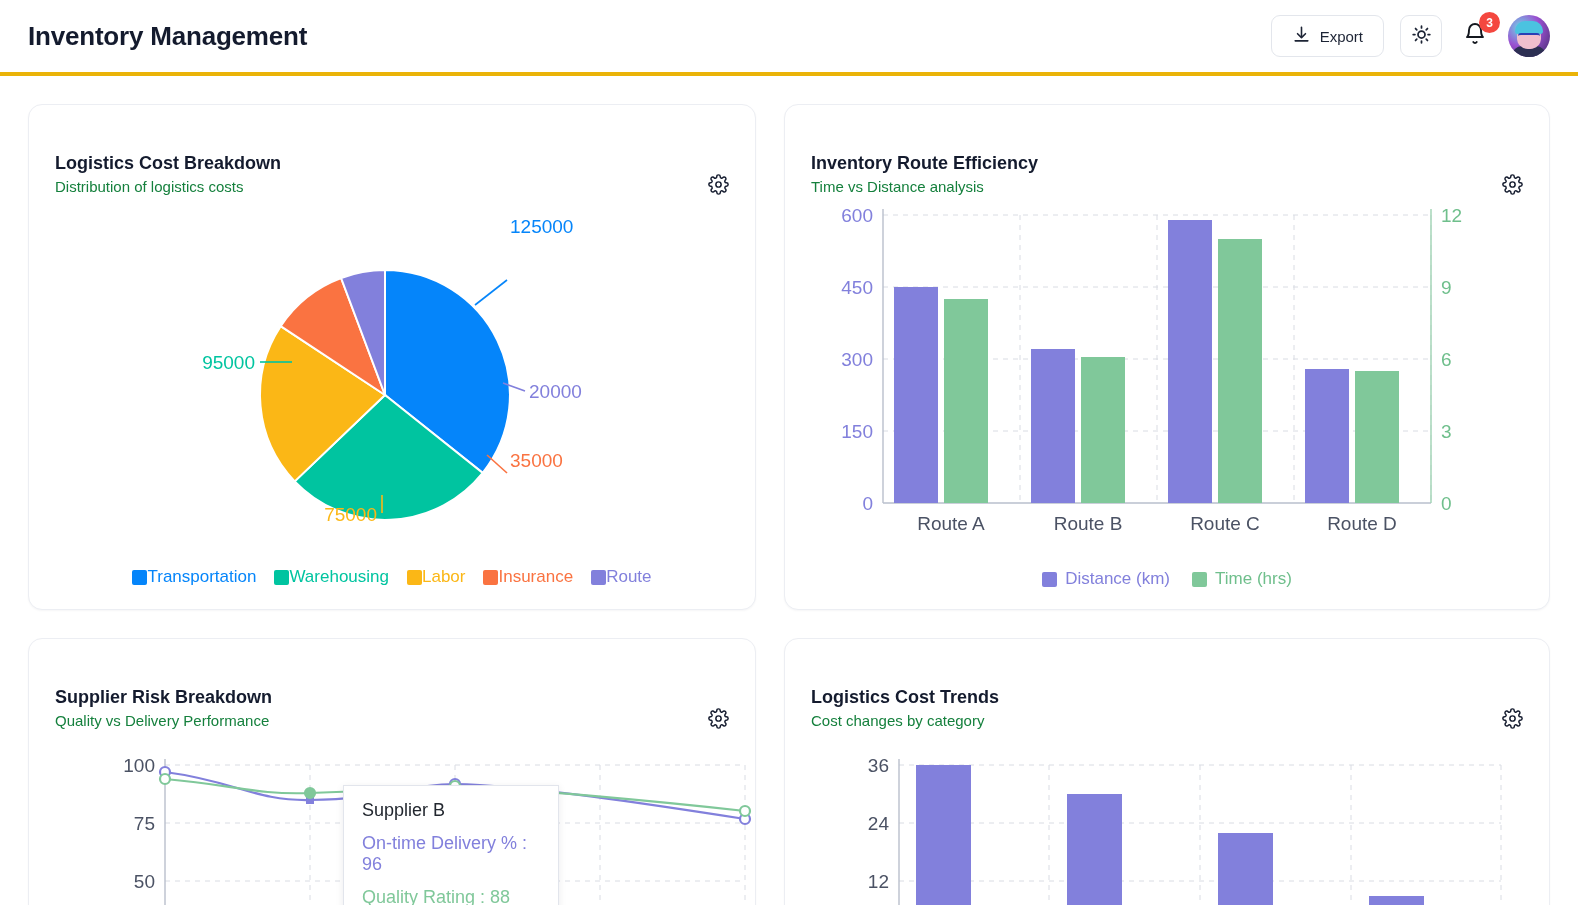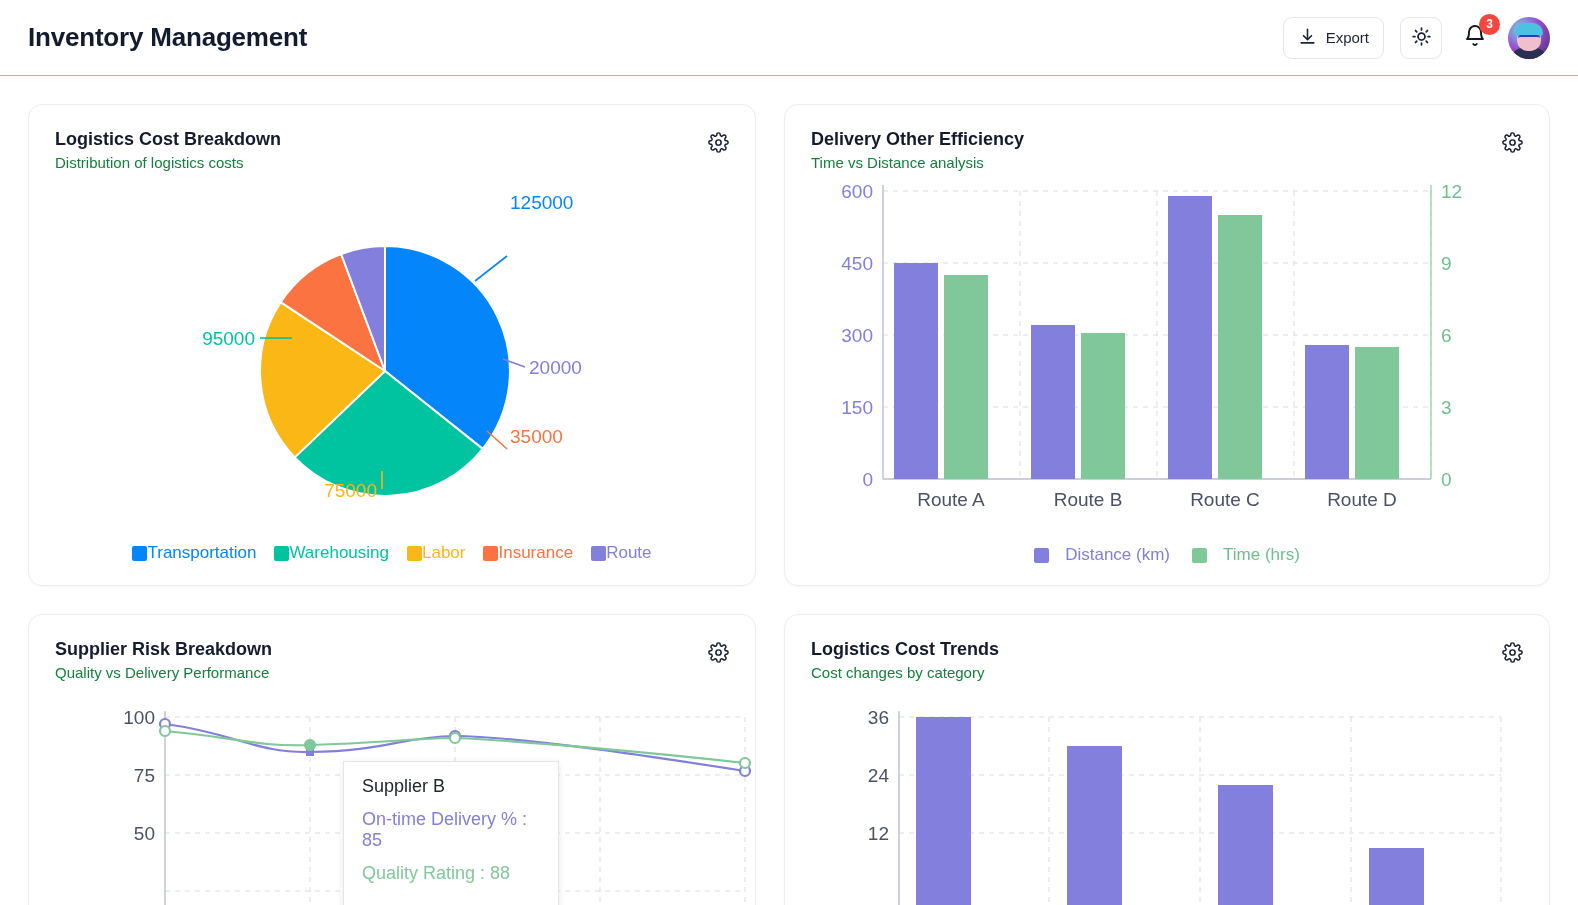--- a/index.html
+++ b/index.html
@@ -7,38 +7,38 @@
     width: 1578px; height: 905px;
     background: #ffffff;
     font-family: "Liberation Sans", sans-serif;
     overflow: hidden;
   }
 
   
   .topbar {
     position: relative;
     height: 76px;
-    border-bottom: 1px solid #eab308;
+    border-bottom: 4px solid #eab308;
     display: flex;
     align-items: center;
     justify-content: space-between;
     padding: 0 28px 0 28px;
     background: #fff;
   }
   .page-title {
     font-size: 26px;
     font-weight: 700;
     color: #141b2e;
     letter-spacing: -0.2px;
   }
   .topbar-right { display: flex; align-items: center; gap: 16px; }
 
   .export-btn {
     display: flex; align-items: center; gap: 9px;
-    height: 42px; padding: 0 14px;
+    height: 42px; padding: 0 20px;
     border: 1px solid #e3e6ec; border-radius: 9px;
     background: #fff; color: #1d2435;
     font-size: 15px; cursor: pointer;
   }
   .icon-btn {
     width: 42px; height: 42px;
     border: 1px solid #e3e6ec; border-radius: 9px;
     background: #fff; display: flex; align-items: center; justify-content: center;
     cursor: pointer;
   }
@@ -81,21 +81,21 @@
     padding: 28px;
   }
   .card {
     background: #fff;
     border: 1px solid #eceef3;
     border-radius: 14px;
     padding: 24px 26px 20px 26px;
     position: relative;
     box-shadow: 0 1px 2px rgba(16,24,40,.04);
   }
-  .card-head { display: flex; justify-content: space-between; align-items: flex-start; }
+  .card-head { display: flex; justify-content: space-between; align-items: flex-end; margin-top: 24px; }
   .card-title { font-size: 18px; font-weight: 700; color: #141b2e; }
   .card-sub { font-size: 15px; color: #15803d; margin-top: 4px; }
   .gear { cursor: pointer; line-height: 0; margin-top: 3px; }
 
   
   .pie-area { height: 370px; position: relative; }
   .pie-svg { position: absolute; left: 0; top: 0; }
   .pie-label { font-size: 19px; font-family: "Liberation Sans", sans-serif; }
 
   .legend {
@@ -104,21 +104,21 @@
   }
   .legend-item { display: flex; align-items: center; cursor: pointer; font-size: 17px; }
   .legend-swatch { width: 15px; height: 15px; border-radius: 2px; flex: none; }
 
   
   .chart-svg { display: block; }
   .tick-text { font-size: 19px; font-family: "Liberation Sans", sans-serif; }
   .cat-text  { font-size: 19px; fill: #4b5264; font-family: "Liberation Sans", sans-serif; }
 
   .legend2 { display:flex; justify-content:center; gap: 22px; margin-top: 2px; }
-  .legend2-item { display:flex; align-items:center; gap:16px; font-size:17px; cursor:pointer; }
+  .legend2-item { display:flex; align-items:center; gap:8px; font-size:17px; cursor:pointer; }
 
   
   .card-bottom { height: 330px; overflow: hidden; }
 
   
   .tooltip {
     position: absolute;
     background: #fff;
     border: 1px solid #e2e5ec;
     padding: 14px 18px 16px 18px;
@@ -241,21 +241,21 @@
       <div class="legend-item">
         <span class="legend-swatch" style="background:#8280dc"></span>
         <span style="color:#8280dc">Route</span>
       </div>
     </div>
   </div>
 
   <div class="card">
     <div class="card-head">
       <div>
-        <div class="card-title">Delivery Other Efficiency</div>
+        <div class="card-title">Inventory Route Efficiency</div>
         <div class="card-sub">Time vs Distance analysis</div>
       </div>
       <span class="gear">
         <svg width="21" height="21" viewBox="0 0 24 24" fill="none" stroke="#141b2e" stroke-width="1.7">
           <circle cx="12" cy="12" r="3"></circle>
           <path d="M19.4 15a1.6 1.6 0 0 0 .3 1.8l.1.1a2 2 0 1 1-2.8 2.8l-.1-.1a1.6 1.6 0 0 0-1.8-.3 1.6 1.6 0 0 0-1 1.5V21a2 2 0 1 1-4 0v-.1A1.6 1.6 0 0 0 9 19.4a1.6 1.6 0 0 0-1.8.3l-.1.1a2 2 0 1 1-2.8-2.8l.1-.1a1.6 1.6 0 0 0 .3-1.8 1.6 1.6 0 0 0-1.5-1H3a2 2 0 1 1 0-4h.1A1.6 1.6 0 0 0 4.6 9a1.6 1.6 0 0 0-.3-1.8l-.1-.1a2 2 0 1 1 2.8-2.8l.1.1a1.6 1.6 0 0 0 1.8.3H9a1.6 1.6 0 0 0 1-1.5V3a2 2 0 1 1 4 0v.1a1.6 1.6 0 0 0 1 1.5 1.6 1.6 0 0 0 1.8-.3l.1-.1a2 2 0 1 1 2.8 2.8l-.1.1a1.6 1.6 0 0 0-.3 1.8V9a1.6 1.6 0 0 0 1.5 1H21a2 2 0 1 1 0 4h-.1a1.6 1.6 0 0 0-1.5 1z"></path>
         </svg>
       </span>
     </div>
 
@@ -364,21 +364,21 @@
       <g>
         <circle cx="110" cy="36" r="5" fill="#fff" stroke="#80c89a" stroke-width="2.2"></circle>
         <circle cx="255" cy="50" r="5" fill="#80c89a" stroke="#80c89a" stroke-width="2.2"></circle>
         <circle cx="400" cy="43" r="5" fill="#fff" stroke="#80c89a" stroke-width="2.2"></circle>
         <circle cx="690" cy="68" r="5" fill="#fff" stroke="#80c89a" stroke-width="2.2"></circle>
       </g>
     </svg>
 
     <div class="tooltip" style="left:314px; top:146px; width:216px;">
       <div class="tt-title">Supplier B</div>
-      <div class="tt-row" style="color:#8280dc">On-time Delivery % : 85</div>
+      <div class="tt-row" style="color:#8280dc">On-time Delivery % : 96</div>
       <div class="tt-row" style="color:#80c89a">Quality Rating : 88</div>
     </div>
   </div>
 
   <div class="card card-bottom">
     <div class="card-head">
       <div>
         <div class="card-title">Logistics Cost Trends</div>
         <div class="card-sub">Cost changes by category</div>
       </div>

